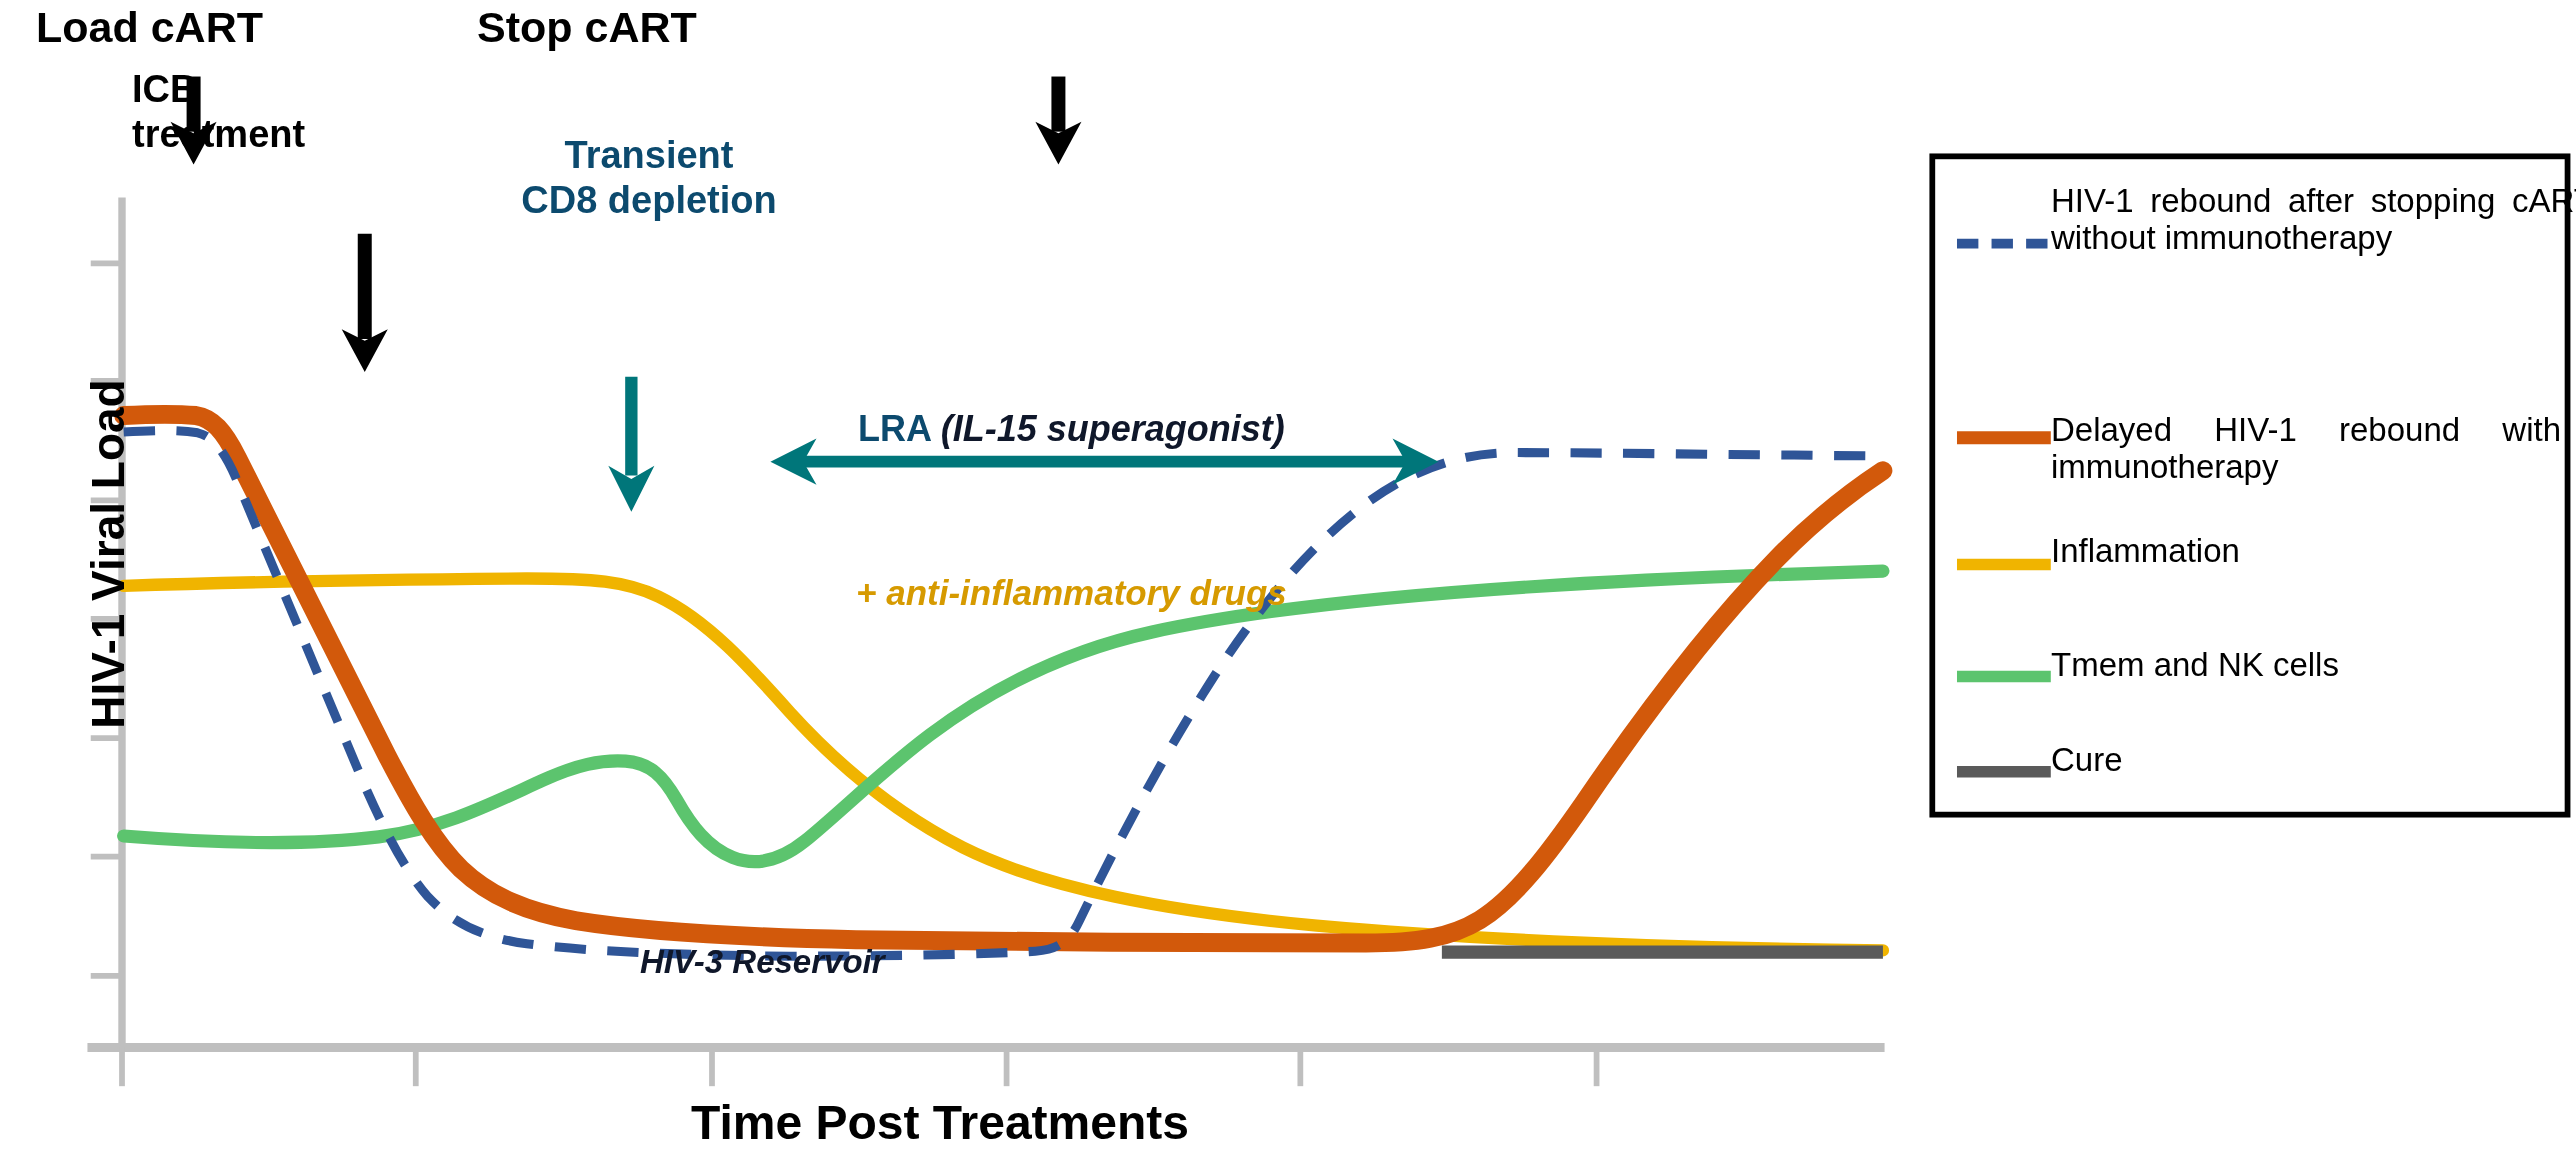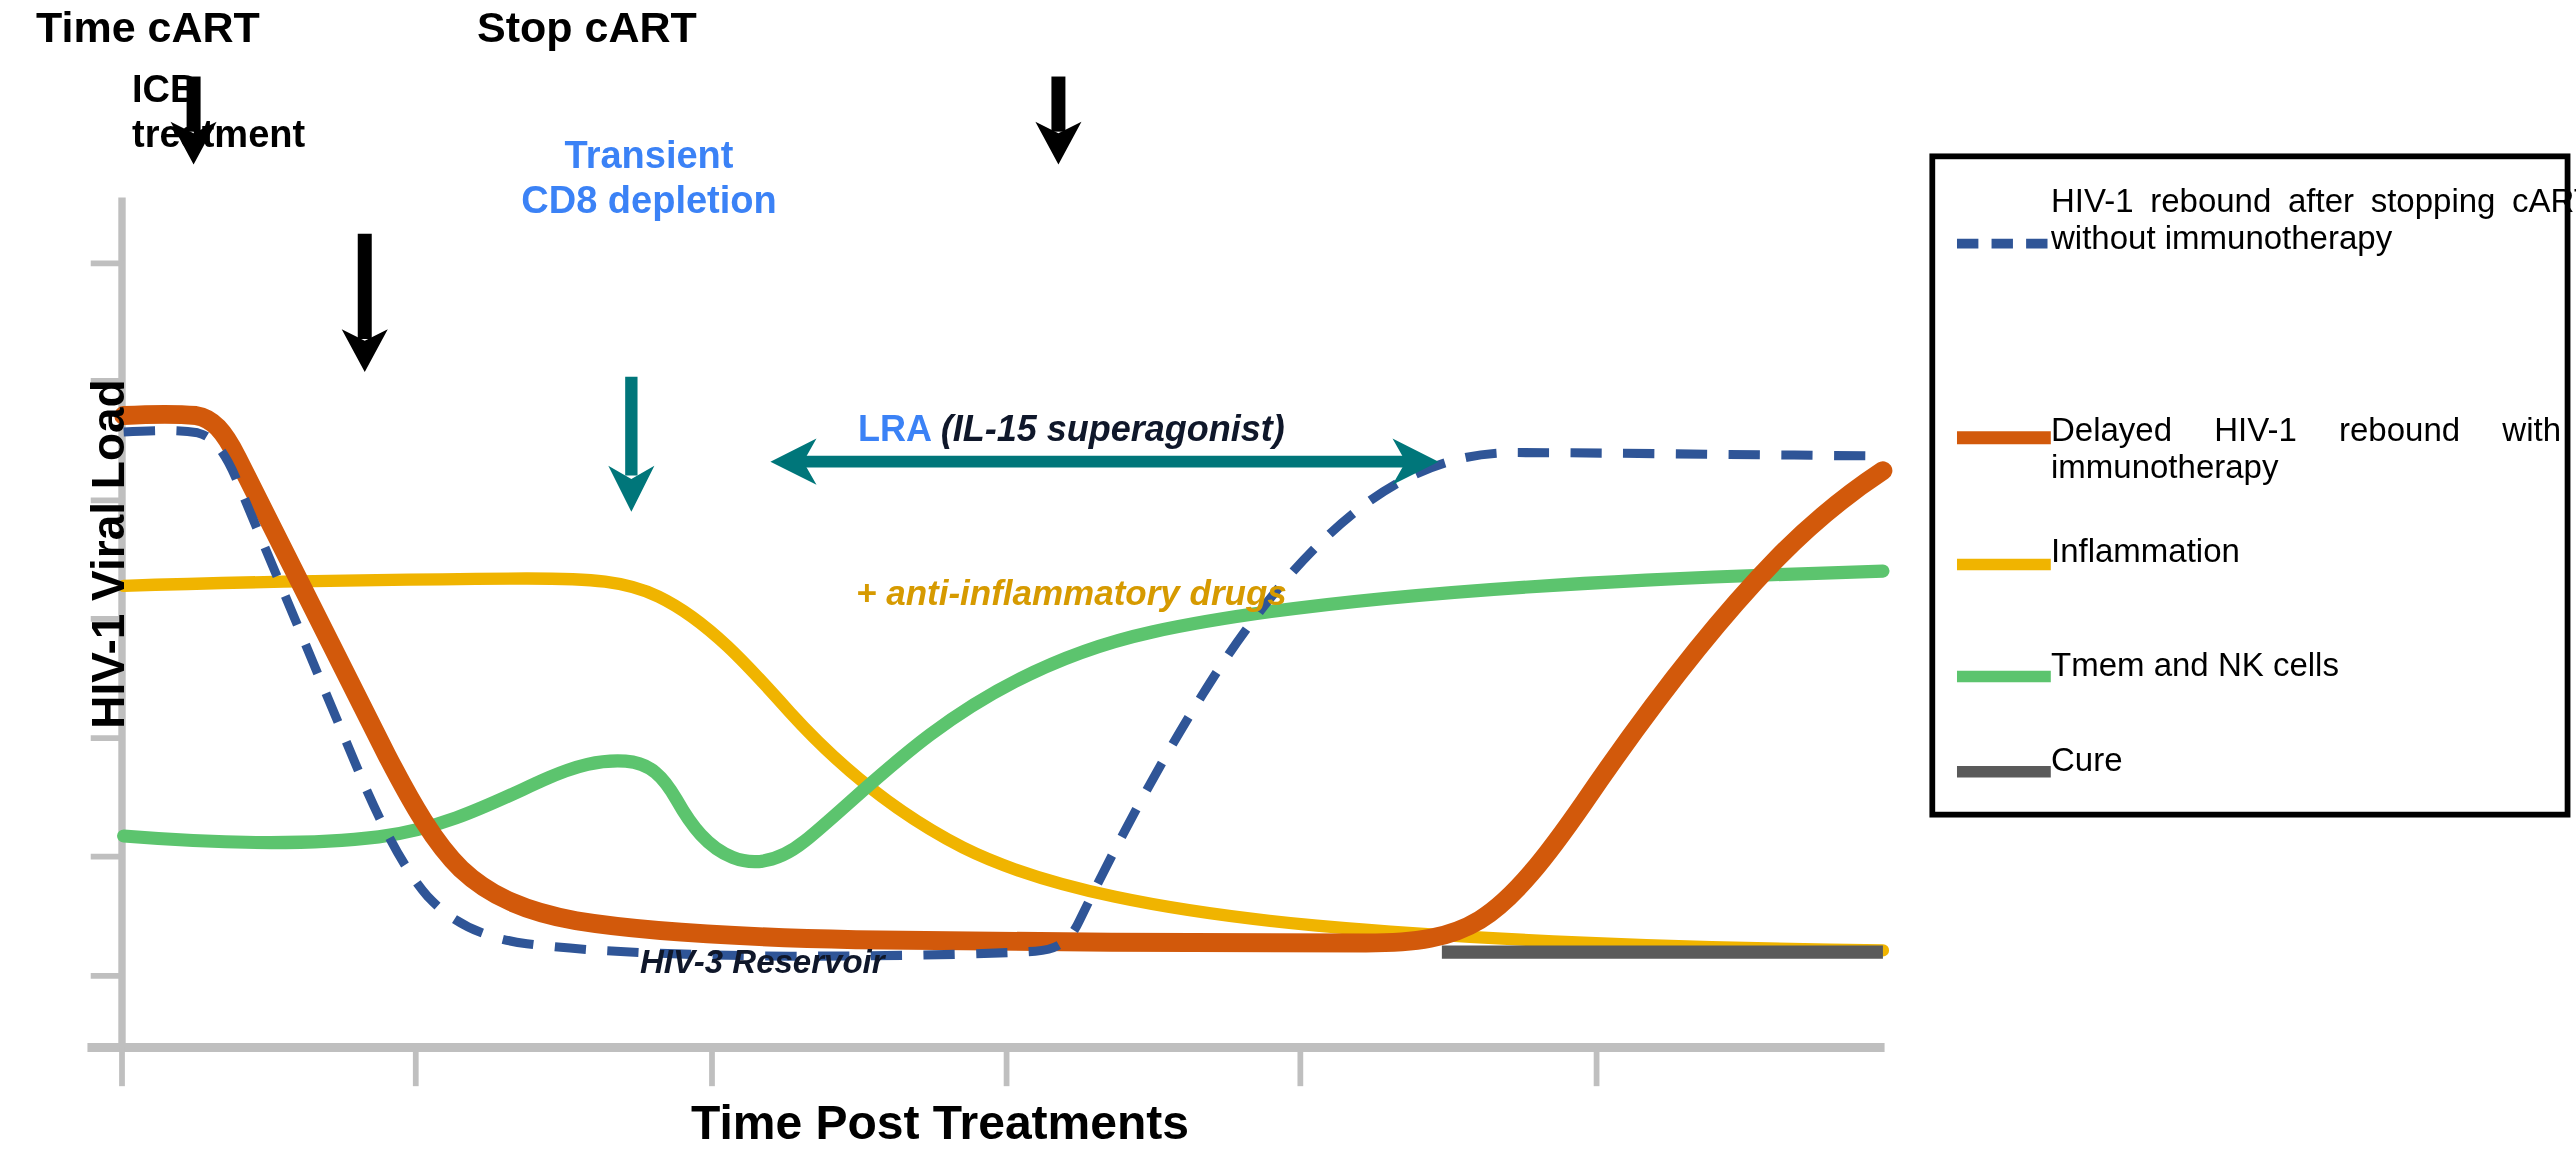--- a/index.html
+++ b/index.html
@@ -2,21 +2,21 @@
 <html style="font-size:13px"><head>
 <meta charset="utf-8">
 <style>
   html,body{margin:0;padding:0;background:#ffffff;}
   body{width:2576px;height:1166px;overflow:hidden;font-family:"Liberation Sans",sans-serif;}
   #fig{position:relative;width:2576px;height:1166px;background:#fff;}
   svg{position:absolute;left:0;top:0;width:2576px;height:1166px;}
 
   .lbl{position:absolute;font-family:"Liberation Sans",sans-serif;white-space:pre;}
   .blk-bold{color:#000;font-weight:bold;}
-  .teal-bold{color:#3b82f6;font-weight:bold;}
+  .teal-bold{color:#0c4a6e;font-weight:bold;}
   .teal-ital{color:#0f172a;font-weight:bold;font-style:italic;}
   .gold-ital{color:#D69A00;font-weight:bold;font-style:italic;margin-top:15px;}
 
   #start-cart{left:36px;top:3.3px;font-size:43px;}
   #icb-treat{left:132px;top:67px;font-size:38px;line-height:1.18;text-align:left;width:198px;}
   #stop-cart{left:477px;top:3.3px;font-size:43px;}
   #transient{left:505px;top:133px;font-size:38px;line-height:1.18;text-align:center;width:288px;}
   #lra-grp{left:858px;top:408px;font-size:36px;}
   #antiinf{left:856px;top:558px;font-size:35px;}
   #reservoir{left:640px;top:943px;font-size:33px;}
@@ -134,21 +134,21 @@
     <g>
       <rect x="2348" y="190" width="772" height="800" fill="#ffffff" stroke="#000" stroke-width="7"></rect>
       <line x1="2378" y1="296" x2="2492" y2="296" stroke="#2F5597" stroke-width="12" stroke-dasharray="26 16"></line>
       <line x1="2378" y1="532" x2="2492" y2="532" stroke="#D2590B" stroke-width="16"></line>
       <line x1="2378" y1="686" x2="2492" y2="686" stroke="#F0B400" stroke-width="14"></line>
       <line x1="2378" y1="822" x2="2492" y2="822" stroke="#5CC46E" stroke-width="14"></line>
       <line x1="2378" y1="938" x2="2492" y2="938" stroke="#5A5A5A" stroke-width="14"></line>
     </g>
   </svg>
 
-  <div class="lbl blk-bold" id="start-cart">Time cART</div>
+  <div class="lbl blk-bold" id="start-cart">Load cART</div>
 
   <div class="lbl blk-bold" id="icb-treat"><span>ICB</span><br><span>treatment</span></div>
 
   <div class="lbl blk-bold" id="stop-cart">Stop cART</div>
 
   <div class="lbl teal-bold" id="transient"><span>Transient</span><br><span>CD8 depletion</span></div>
 
   <div class="lbl" id="lra-grp"><span class="teal-bold">LRA </span><span class="teal-ital">(IL-15 superagonist)</span></div>
 
   <div class="lbl gold-ital" id="antiinf">+ anti-inflammatory drugs</div>

